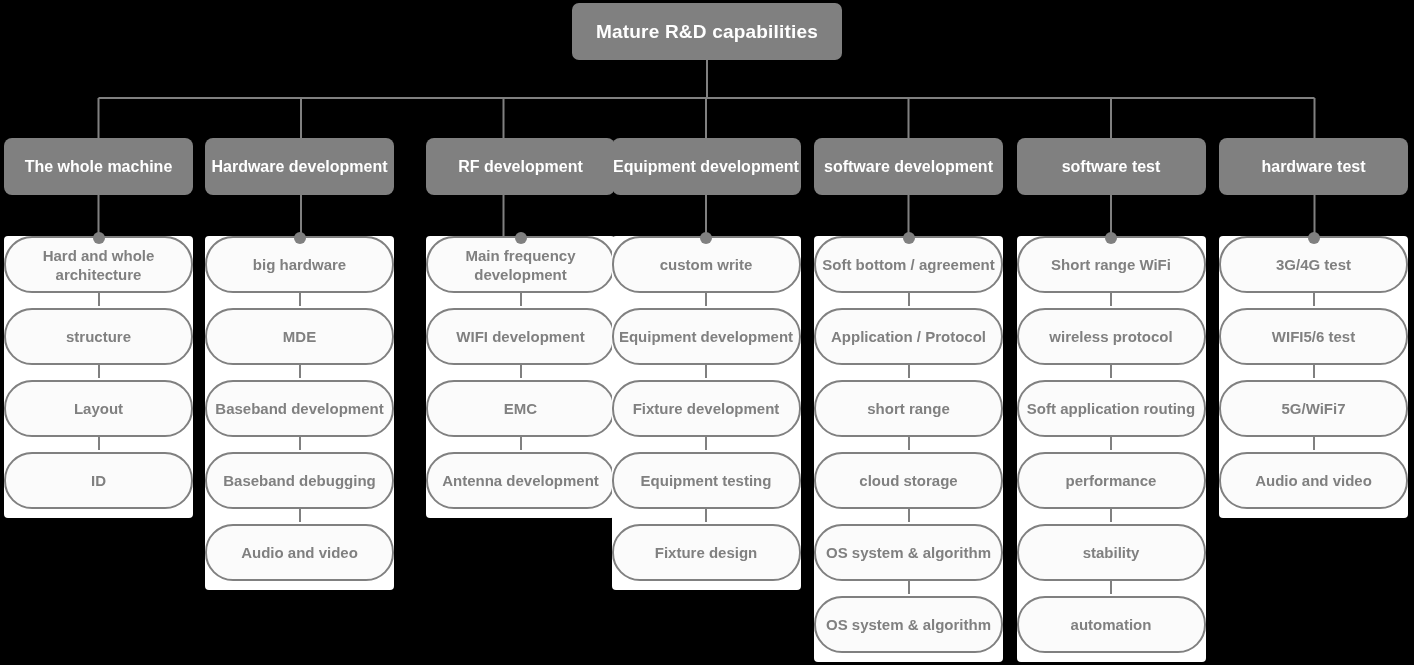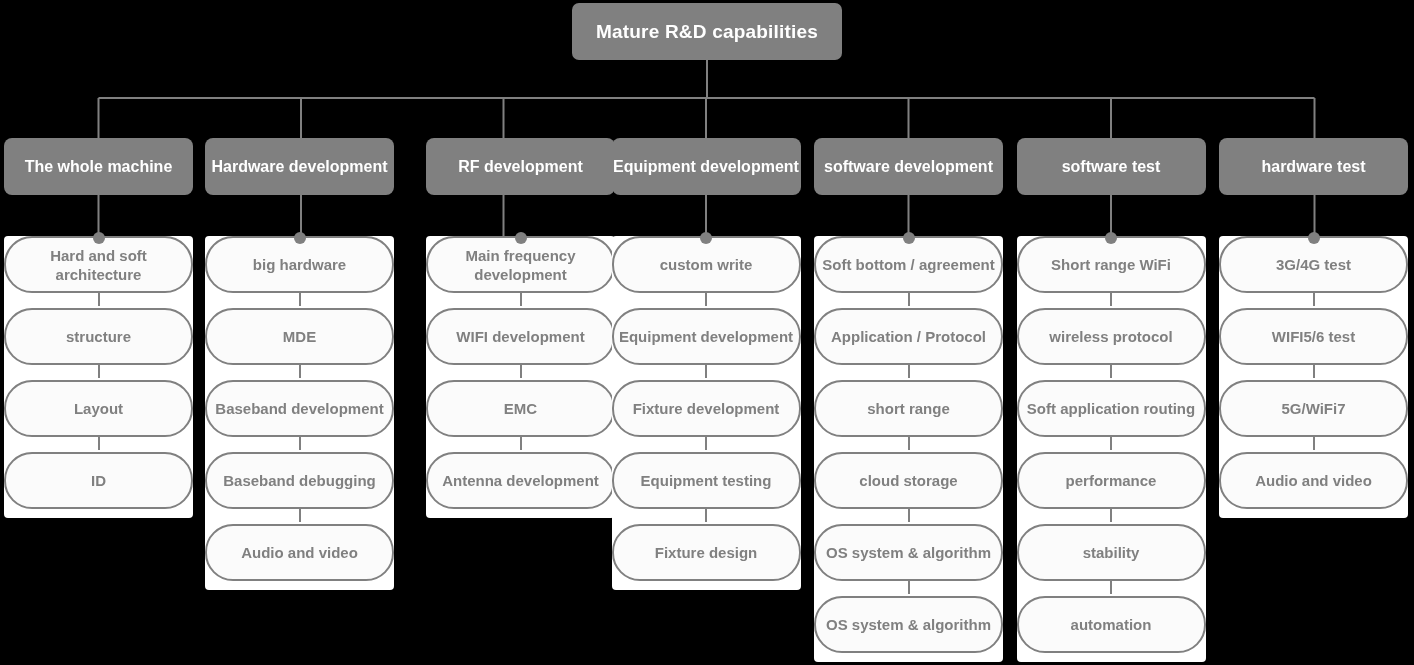--- a/index.html
+++ b/index.html
@@ -157,21 +157,21 @@
   </div>
 
   <div id="columns-host">
       <div class="column" style="left: 4px;">
         <div class="col-header">
           <span>The whole machine</span>
         </div>
         <div class="leaf-panel">
           <div class="leaf">
             <span class="dot"></span>
-            <span>Hard and soft architecture</span>
+            <span>Hard and whole architecture</span>
           </div>
           <div class="leaf">
             <span>structure</span>
           </div>
           <div class="leaf">
             <span>Layout</span>
           </div>
           <div class="leaf">
             <span>ID</span>
           </div>

